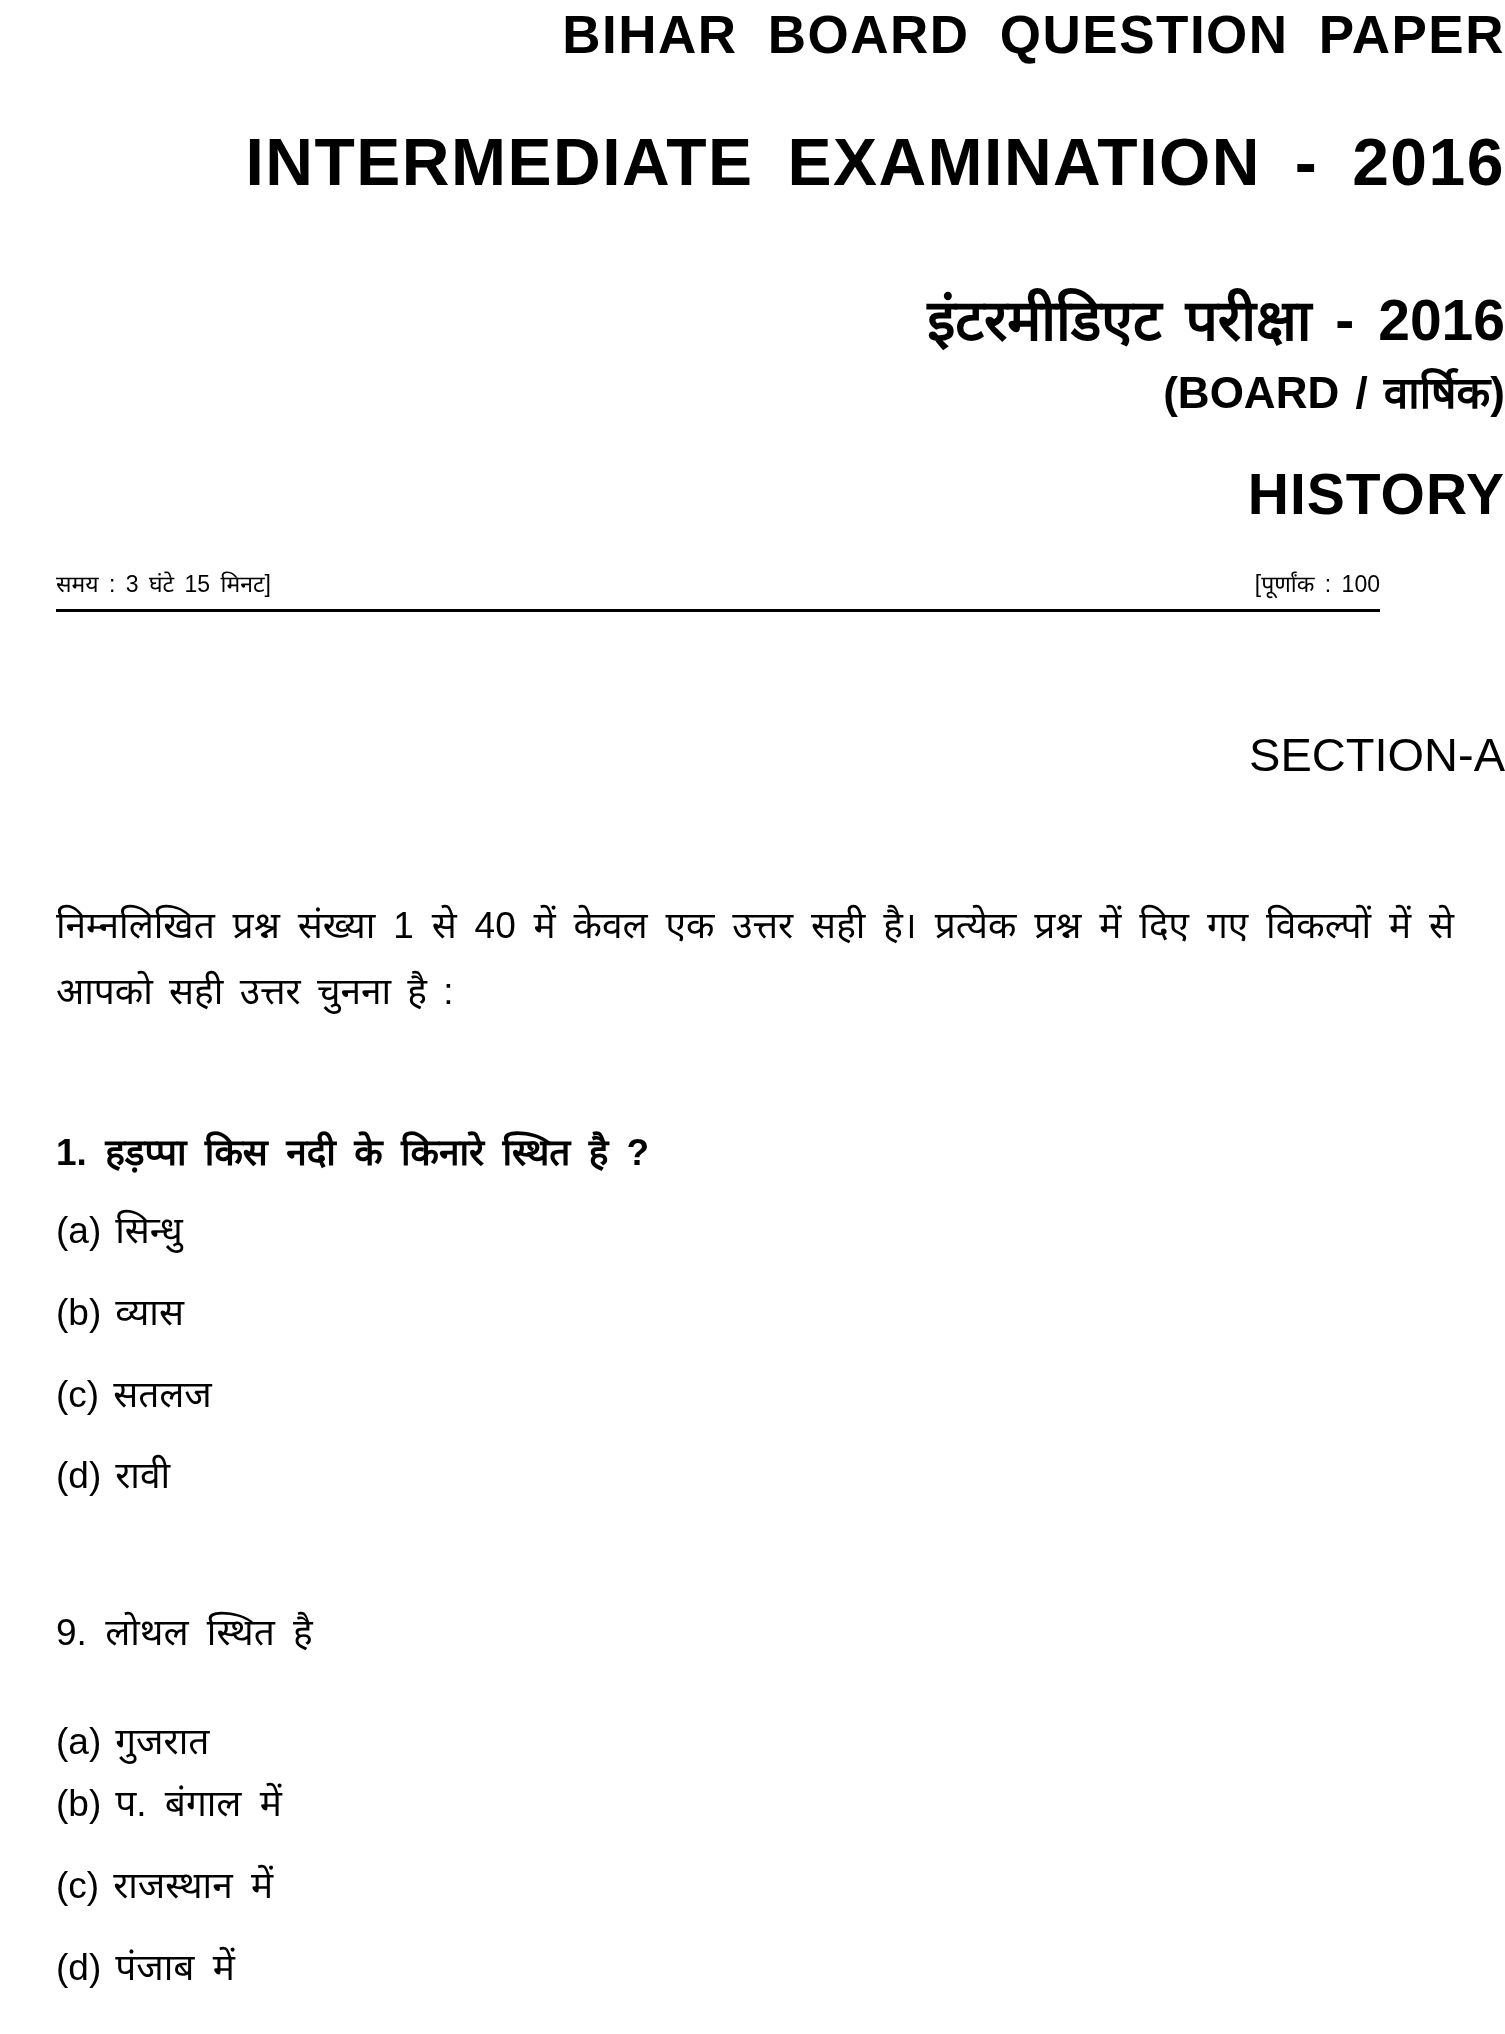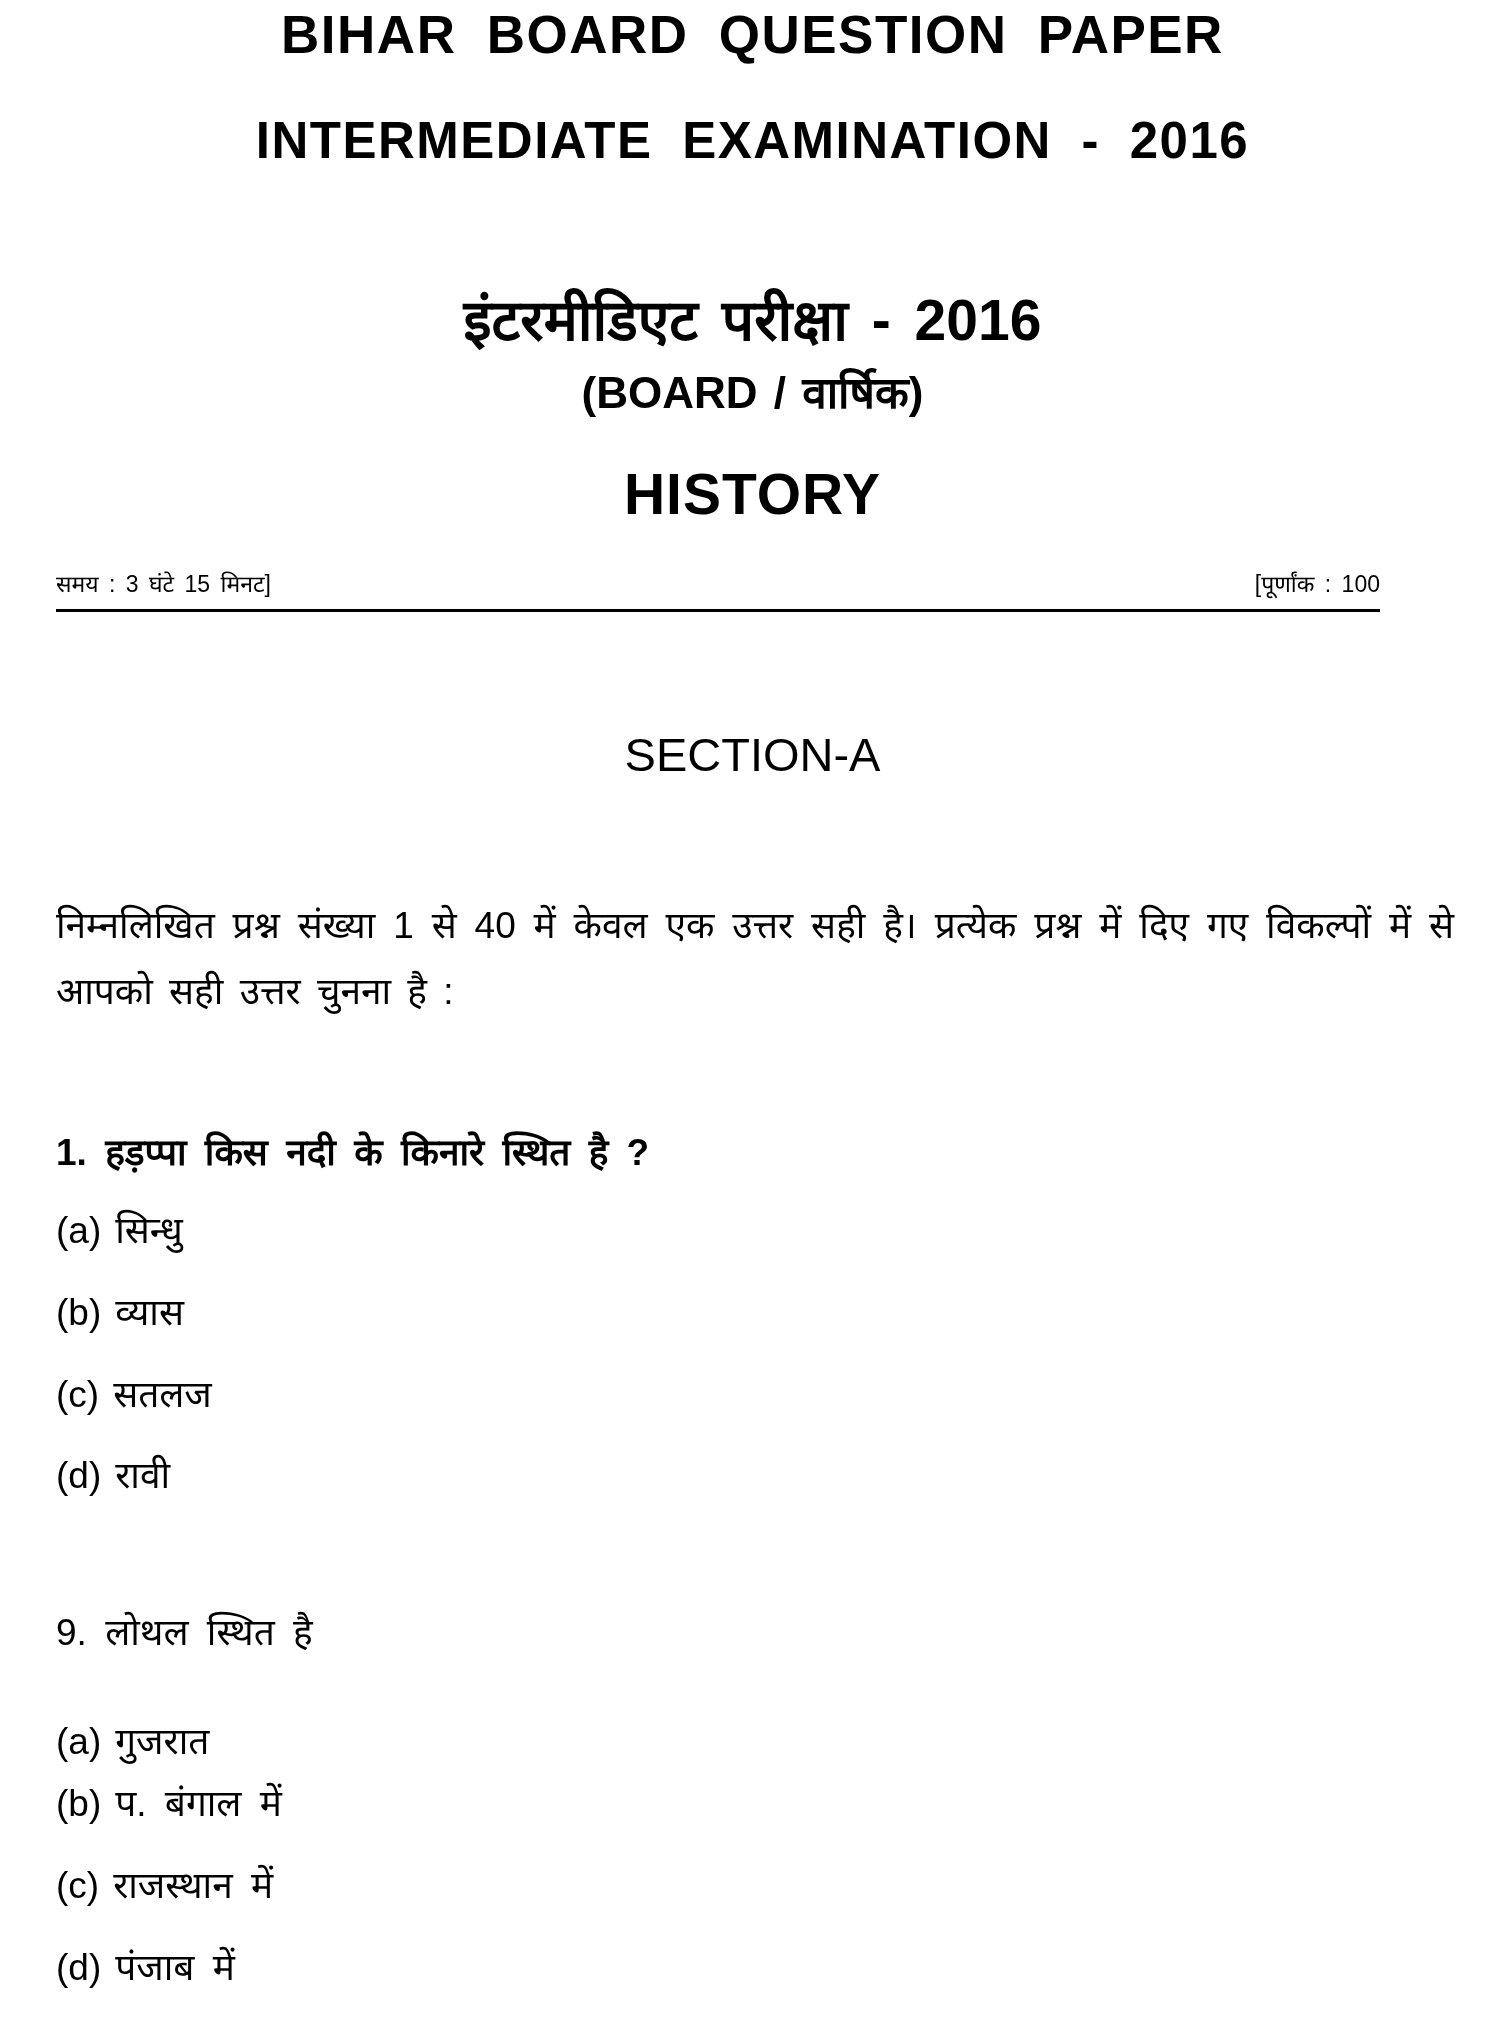--- a/index.html
+++ b/index.html
@@ -16,26 +16,26 @@
     font-family: "Liberation Sans", "DejaVu Sans", sans-serif;
   }
   .line {
     position: absolute;
     line-height: 1;
     white-space: nowrap;
   }
   .center {
     left: 0;
     width: 1505px;
-    text-align: center;
+    text-align: right;
   }
   .bold { font-weight: bold; }
 
   #title-1 { top: 8px;   font-size: 53px; letter-spacing: 1.5px; word-spacing: 14px; }
-  #title-2 { top: 115px; font-size: 51px; letter-spacing: 1.5px; word-spacing: 14px; }
+  #title-2 { top: 129px; font-size: 66px; letter-spacing: 1.5px; word-spacing: 14px; }
   #title-3 { top: 292px; font-size: 57px; word-spacing: 8px; }
   #title-4 { top: 371px; font-size: 44px; word-spacing: 4px; }
   #title-5 { top: 466px; font-size: 57px; letter-spacing: 1px; }
 
   #meta-row {
     position: absolute;
     top: 573px;
     left: 56px;
     width: 1324px;
     height: 36px;

